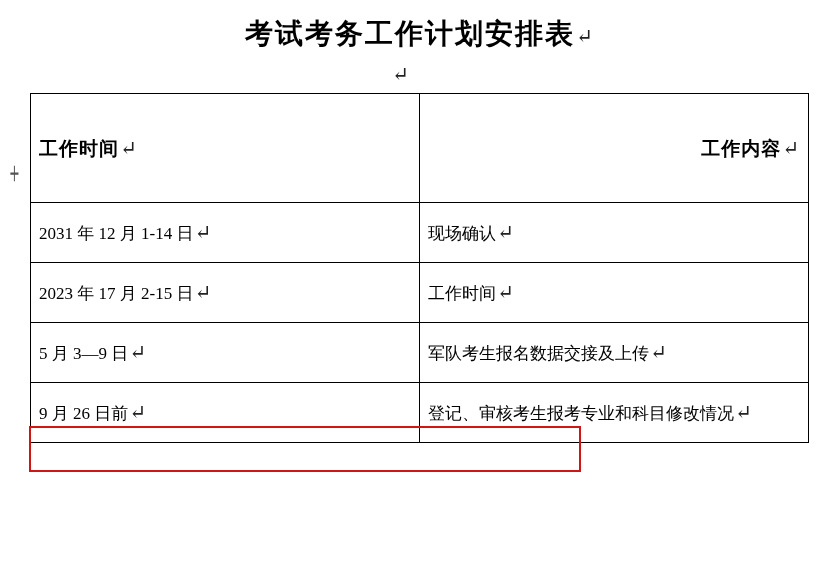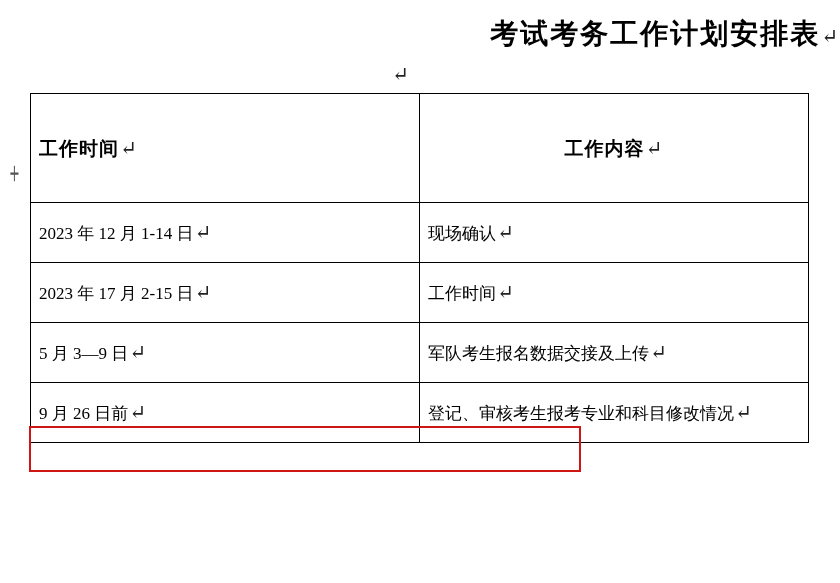--- a/index.html
+++ b/index.html
@@ -16,21 +16,21 @@
     overflow: hidden;
   }
 
   .page {
     position: relative;
     width: 840px;
     height: 583px;
   }
 
   .doc-title {
-    text-align: right;
+    text-align: center;
     font-family: "Liberation Serif", "DejaVu Serif", serif;
     font-weight: bold;
     font-size: 28px;
     letter-spacing: 2px;
     margin: 8px 0 0 0;
     padding-top: 8px;
     line-height: 1.25;
     white-space: nowrap;
   }
 
@@ -97,21 +97,21 @@
     padding-left: 10px;
   }
 
   tr.header-row td {
     height: 108px;
     font-weight: bold;
     font-size: 19px;
     letter-spacing: 1px;
   }
   tr.header-row td.col-content {
-    text-align: center;
+    text-align: right;
   }
 
   tr.data-row td {
     height: 59px;
   }
 
   .cell-text {
     display: inline;
   }
 
@@ -147,21 +147,21 @@
           <td class="col-time">
             <span class="cell-text">工作时间</span><span class="pilcrow">↵</span>
           </td>
           <td class="col-content">
             <span class="cell-text">工作内容</span><span class="pilcrow">↵</span>
           </td>
         </tr>
 
         <tr class="data-row">
           <td class="col-time">
-            <span class="cell-text nowrap">2023 年 12 月 1-14 日</span><span class="pilcrow">↵</span>
+            <span class="cell-text nowrap">2031 年 12 月 1-14 日</span><span class="pilcrow">↵</span>
           </td>
           <td class="col-content">
             <span class="cell-text">现场确认</span><span class="pilcrow">↵</span>
           </td>
         </tr>
 
         <tr class="data-row">
           <td class="col-time">
             <span class="cell-text nowrap">2023 年 17 月 2-15 日</span><span class="pilcrow">↵</span>
           </td>

